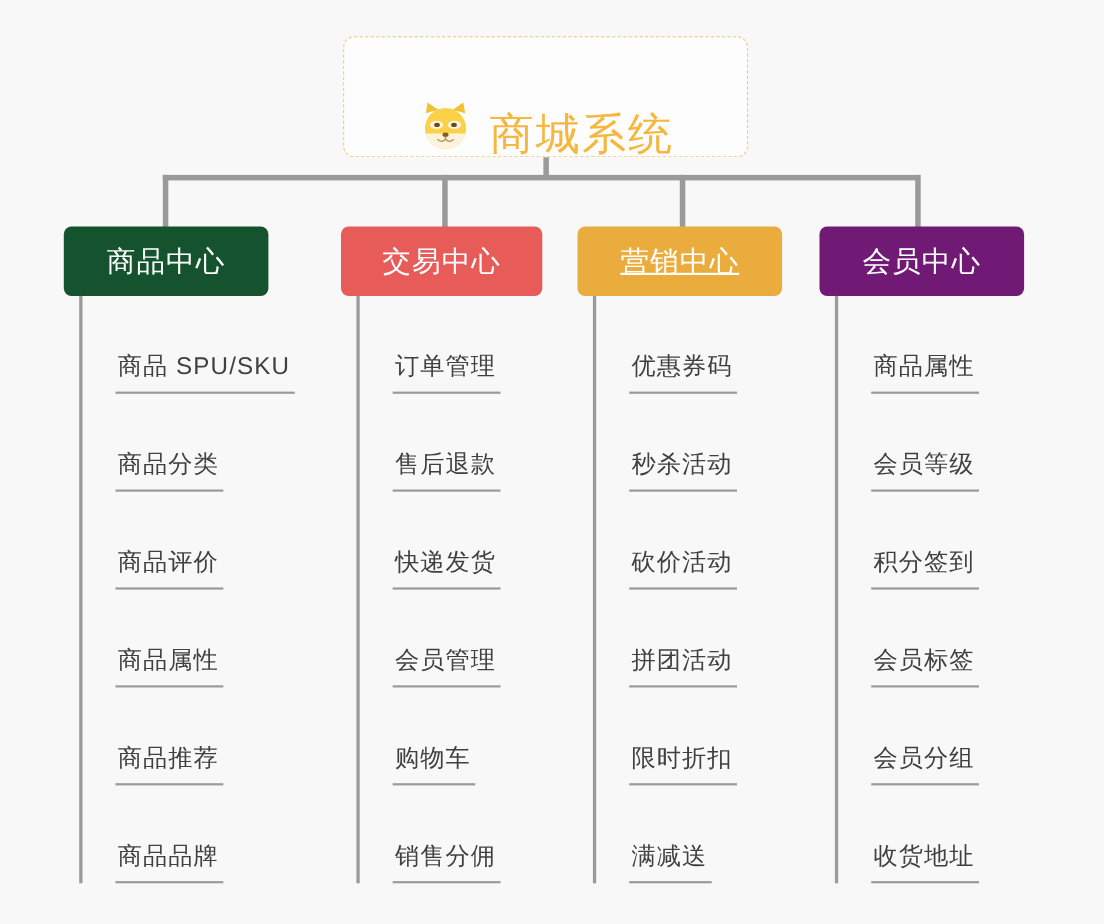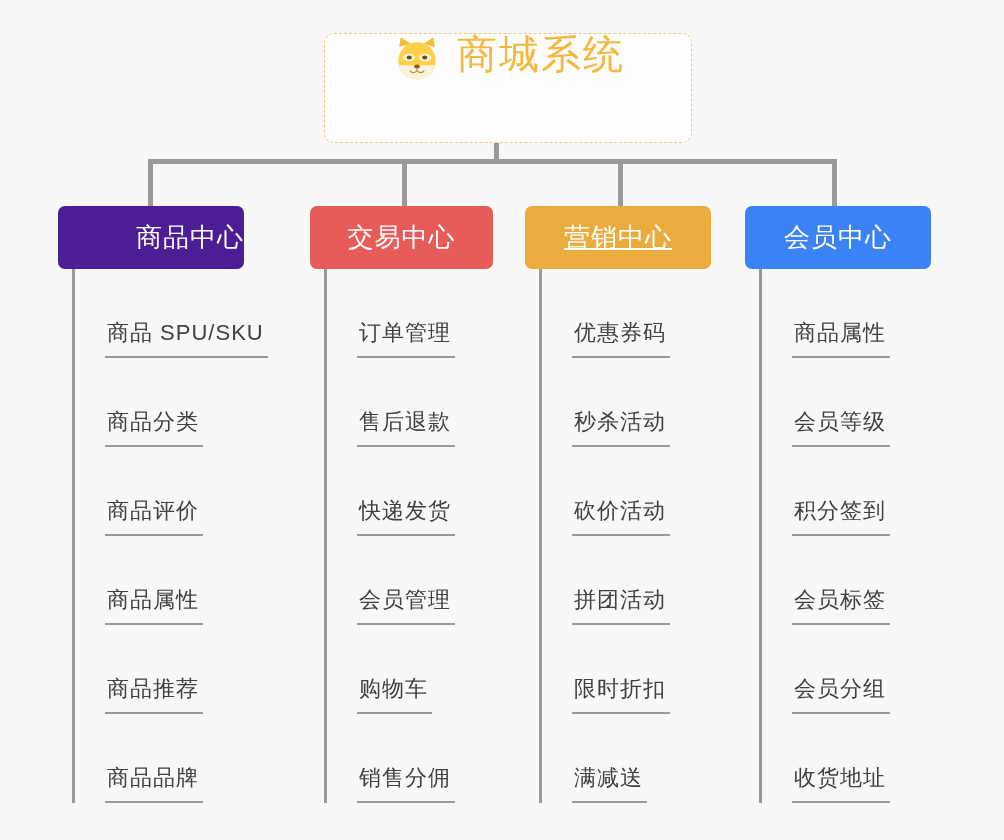--- a/index.html
+++ b/index.html
@@ -12,23 +12,22 @@
   #stage { position: relative; width: 1004px; height: 840px; background: #f8f8f8; }
 
   
   #root-node {
     position: absolute;
     left: 312px; top: 33px;
     width: 368px; height: 110px;
     background: #fdfdfd;
     border: 1px dashed #f0c678;
     border-radius: 10px;
-    display: flex; align-items: flex-start; justify-content: center;
+    display: flex; align-items: flex-end; justify-content: center;
     gap: 14px;
-    margin-left: 12px;
   }
   #root-emoji {
     width: 52px; height: 52px;
     position: relative;
     flex: 0 0 auto;
   }
   #root-title {
     font-size: 40px;
     color: #f5b73d;
     letter-spacing: 2px;
@@ -54,24 +53,24 @@
   #col-3 { left: 745px; width: 186px; }
 
   .cat-box {
     height: 63px;
     border-radius: 7px;
     display: flex; align-items: center; justify-content: center;
     color: #ffffff;
     font-size: 26px;
     letter-spacing: 1px;
   }
-  .cat-box.c0 { background: #4c1d95; justify-content: flex-end; }
+  .cat-box.c0 { background: #14532d; }
   .cat-box.c1 { background: #e75b59; }
   .cat-box.c2 { background: #ebac3e; text-decoration: underline; }
-  .cat-box.c3 { background: #3b82f6; }
+  .cat-box.c3 { background: #701a75; }
 
   
   .leaf-list {
     position: relative;
     margin-left: 14px;
     padding-left: 0;
     border-left: 3px solid #9a9a9a;
   }
   .leaf {
     height: 89px;

